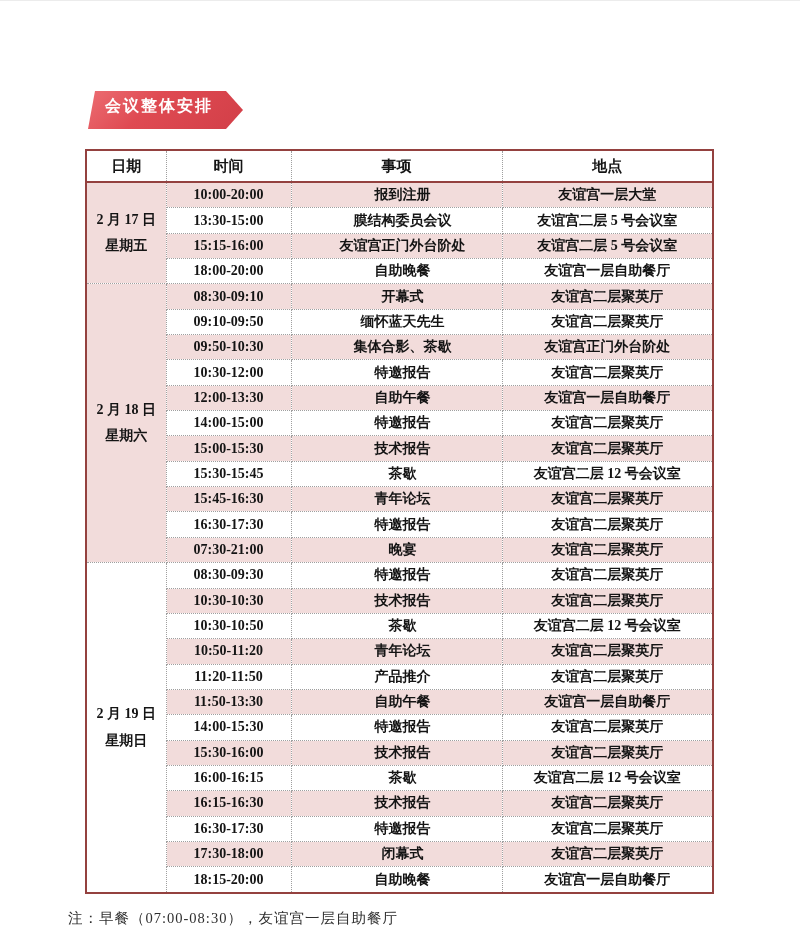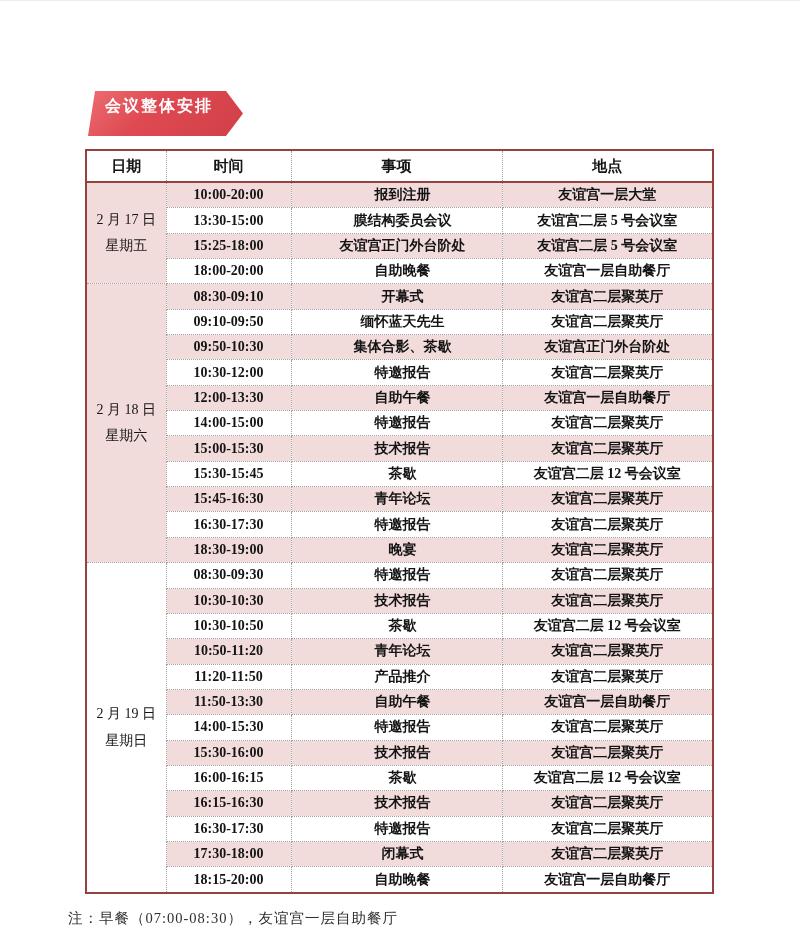--- a/index.html
+++ b/index.html
@@ -20,21 +20,21 @@
     border-top: 1px solid #ececec;
   }
 
   
   .banner {
     position: absolute;
     left: 88px;
     top: 90px;
     height: 30px;
     line-height: 30px;
-    padding: 0 30px 15px 17px;
+    padding: 0 30px 8px 17px;
     background: linear-gradient(135deg, #ec6d72 0%, #df4a52 40%, #d23f48 100%);
     color: #ffffff;
     font-weight: bold;
     font-size: 16px;
     letter-spacing: 2px;
     clip-path: polygon(7px 0, calc(100% - 17px) 0, 100% 50%, calc(100% - 17px) 100%, 0 100%);
   }
 
   
   table.schedule {
@@ -73,21 +73,21 @@
     background: #ffffff;
     overflow: hidden;
     white-space: nowrap;
   }
   table.schedule td.pink { background: #f2dcdb; }
   table.schedule td.event-cell {
     text-align: center;
     padding-left: 12px;
   }
   table.schedule td.date-cell {
-    font-weight: normal;
+    font-weight: bold;
     line-height: 1.9;
     vertical-align: middle;
     white-space: normal;
   }
 
   
   .footnote {
     position: absolute;
     left: 68px;
     top: 908px;
@@ -130,21 +130,21 @@
           <td class="time-cell pink">10:00-20:00</td>
           <td class="event-cell pink">报到注册</td>
           <td class="location-cell pink">友谊宫一层大堂</td>
         </tr>
         <tr>
           <td class="time-cell">13:30-15:00</td>
           <td class="event-cell">膜结构委员会议</td>
           <td class="location-cell">友谊宫二层 5 号会议室</td>
         </tr>
         <tr>
-          <td class="time-cell pink">15:25-18:00</td>
+          <td class="time-cell pink">15:15-16:00</td>
           <td class="event-cell pink">友谊宫正门外台阶处</td>
           <td class="location-cell pink">友谊宫二层 5 号会议室</td>
         </tr>
         <tr>
           <td class="time-cell">18:00-20:00</td>
           <td class="event-cell">自助晚餐</td>
           <td class="location-cell">友谊宫一层自助餐厅</td>
         </tr>
         <tr>
           <td rowspan="11" class="date-cell pink">
@@ -194,21 +194,21 @@
           <td class="time-cell pink">15:45-16:30</td>
           <td class="event-cell pink">青年论坛</td>
           <td class="location-cell pink">友谊宫二层聚英厅</td>
         </tr>
         <tr>
           <td class="time-cell">16:30-17:30</td>
           <td class="event-cell">特邀报告</td>
           <td class="location-cell">友谊宫二层聚英厅</td>
         </tr>
         <tr>
-          <td class="time-cell pink">18:30-19:00</td>
+          <td class="time-cell pink">07:30-21:00</td>
           <td class="event-cell pink">晚宴</td>
           <td class="location-cell pink">友谊宫二层聚英厅</td>
         </tr>
         <tr>
           <td rowspan="13" class="date-cell">
             <div>2 月 19 日</div>
             <div>星期日</div>
           </td>
           <td class="time-cell">08:30-09:30</td>
           <td class="event-cell">特邀报告</td>

